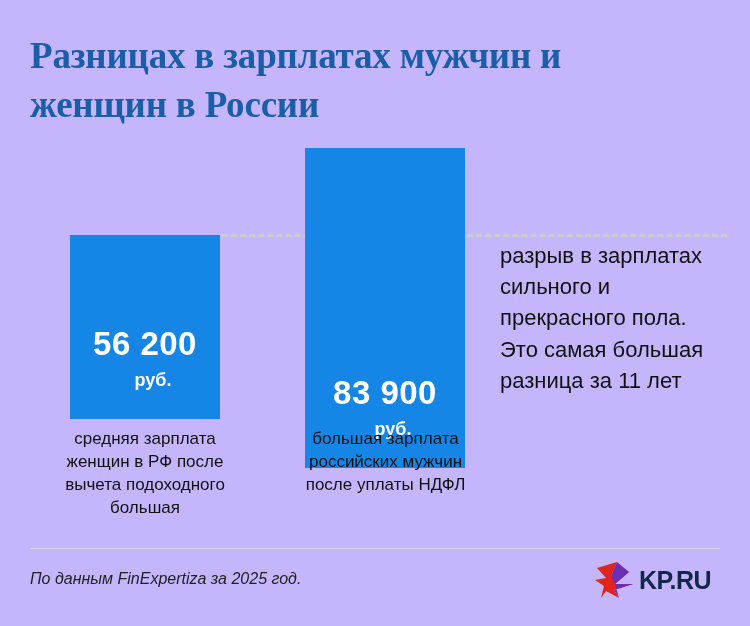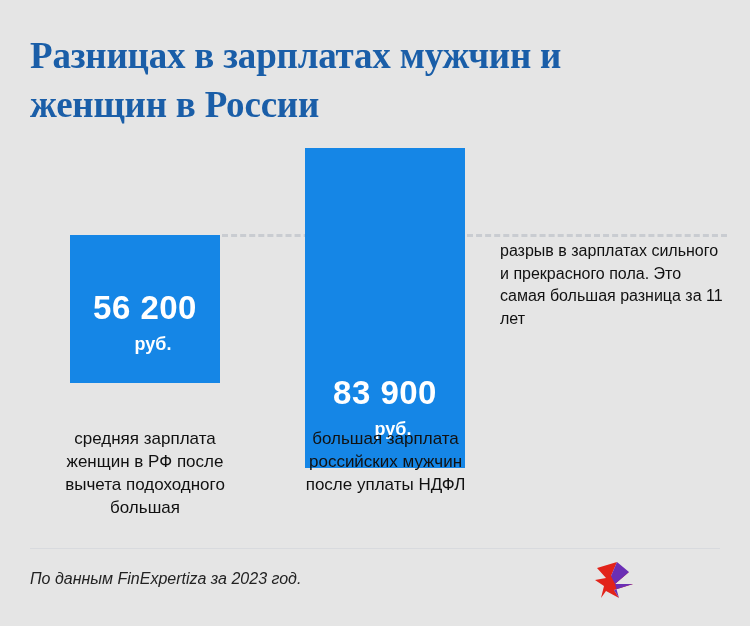--- a/index.html
+++ b/index.html
@@ -10,21 +10,21 @@
     width: 750px;
     height: 626px;
     background: #ffffff;
     font-family: "Liberation Sans", sans-serif;
     overflow: hidden;
   }
   .page {
     position: relative;
     width: 750px;
     height: 626px;
-    background: #e5e5e5;
+    background: #c4b5fd;
   }
 
   
   .title {
     position: absolute;
     left: 30px;
     top: 32px;
     width: 660px;
     font-family: "Liberation Serif", serif;
     font-weight: bold;
@@ -65,21 +65,21 @@
     bottom: 28px;
     font-size: 18px;
     font-weight: bold;
   }
 
   
   #bar-female {
     left: 70px;
     top: 95px;
     width: 150px;
-    height: 148px;
+    height: 184px;
   }
   
   #bar-male {
     left: 305px;
     top: 8px;
     width: 160px;
     height: 320px;
   }
 
   .bar-caption {
@@ -118,21 +118,21 @@
     font-size: 31px;
     font-weight: bold;
     color: #1a5ea8;
     letter-spacing: 0.5px;
   }
   .annotation-text {
     position: absolute;
     left: 500px;
     top: 100px;
     width: 230px;
-    font-size: 16px;
+    font-size: 22px;
     line-height: 1.42;
     color: #111111;
   }
 
   
   .divider {
     position: absolute;
     left: 30px;
     top: 548px;
     width: 690px;
@@ -195,22 +195,23 @@
 
     <div class="bar-caption" id="caption-female">средняя зарплата женщин в РФ после вычета подоходного большая</div>
     <div class="bar-caption" id="caption-male">большая зарплата российских мужчин после уплаты НДФЛ</div>
 
     <div class="annotation-text">разрыв в зарплатах сильного и прекрасного пола. Это самая большая разница за 11 лет</div>
 
   </div>
 
   <div class="divider"></div>
 
-  <div class="source">По данным FinExpertiza за 2023 год.</div>
+  <div class="source">По данным FinExpertiza за 2025 год.</div>
 
   <div class="logo">
     <svg class="logo-mark" viewBox="0 0 40 36" xmlns="http://www.w3.org/2000/svg">
       <path d="M2 6 L22 0 L16 14 L34 10 L20 22 L38 22 L19 28 L24 36 L11 29 L6 36 L9 24 L0 18 L11 16 Z" fill="#e2231a"></path>
       <path d="M22 0 L16 14 L20 22 L24 36 L19 28 L38 22 L20 22 L34 10 Z" fill="#6b2fb5"></path>
     </svg>
+    <div class="logo-text">KP.RU</div>
   </div>
 
 </div>
 
 </body></html>

